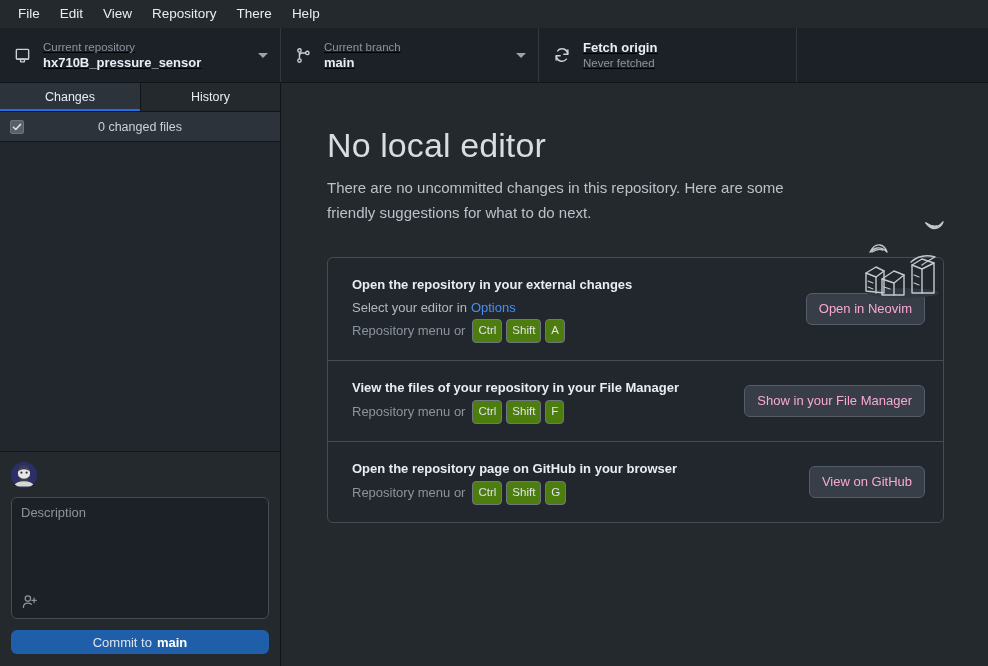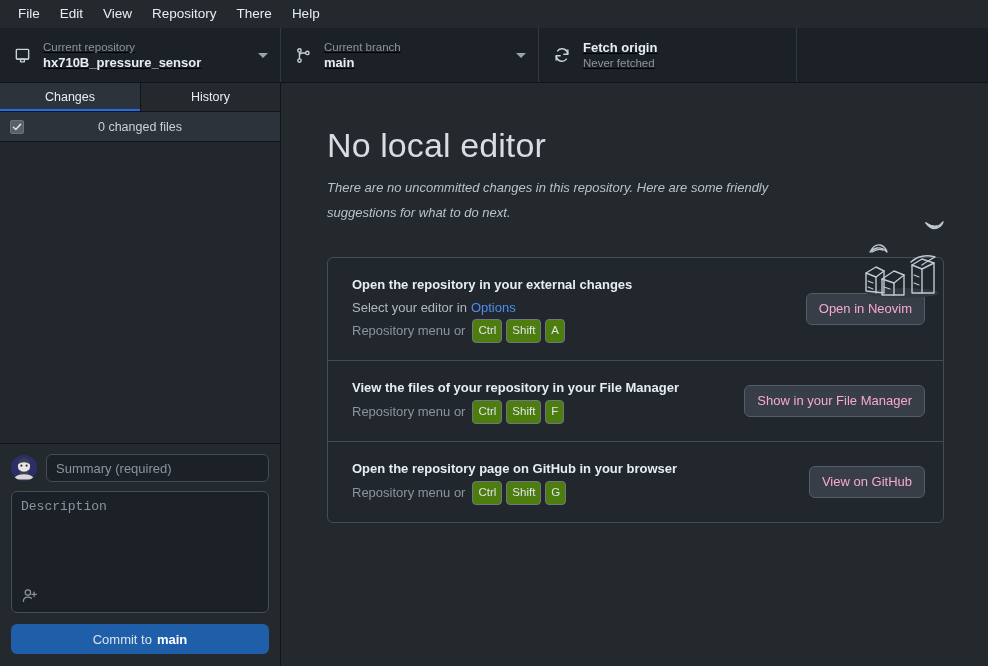--- a/index.html
+++ b/index.html
@@ -114,49 +114,49 @@
   }
   .summary-input::placeholder { color: #8b949e; }
   .desc-wrap {
     position: relative; height: 122px;
     background: #1c2128; border: 1px solid #444c56; border-radius: 6px;
     margin-bottom: 11px;
   }
   .desc-input {
     width: 100%; height: 100%;
     background: transparent; border: none; outline: none; resize: none;
-    color: #0ea5e9; font-size: 13px; font-family: Liberation Mono, monospace;
+    color: #0ea5e9; font-size: 13px; font-family: Liberation Sans, sans-serif;
     padding: 7px 9px 28px 9px;
   }
   .desc-input::placeholder { color: #8b949e; }
   .coauthor-btn {
     position: absolute; left: 7px; bottom: 6px;
     width: 22px; height: 20px; display: flex; align-items: center; justify-content: center;
     color: #8b949e;
   }
   .commit-btn {
-    width: 100%; height: 30px;
+    width: 100%; height: 24px;
     background: #1f5fa9; border: none; border-radius: 6px;
     color: #dbe4ee; font-size: 13px; font-family: inherit;
     display: flex; align-items: center; justify-content: center; gap: 5px;
   }
   .commit-btn .bold { font-weight: bold; color: #ffffff; }
 
   
   .main {
     flex: 1 1 auto; background: #24292e; position: relative;
     padding: 40px 44px 0 46px; min-width: 0; overflow: hidden;
   }
   .blankslate-title {
     font-size: 34px; font-weight: normal; color: #d7dde3;
     letter-spacing: 0.1px; line-height: 44px; margin-bottom: 8px;
   }
   .blankslate-sub {
-    font-size: 13px; color: #b9c1c9; line-height: 25px;
-    max-width: 470px; margin-bottom: 32px; font-style: italic;
+    font-size: 15px; color: #b9c1c9; line-height: 25px;
+    max-width: 470px; margin-bottom: 32px;
   }
   .illus { position: absolute; top: 122px; right: 30px; width: 110px; height: 100px; }
 
   .suggestions {
     border: 1px solid #444c56; border-radius: 6px;
     background: #22272e; overflow: hidden; max-width: 618px;
   }
   .suggestion {
     display: flex; align-items: center; gap: 14px;
     padding: 17px 18px 17px 24px; min-height: 74px;
@@ -278,21 +278,20 @@
               <circle cx="13" cy="13" r="13" fill="#2b2f66"></circle>
               <ellipse cx="13" cy="11" rx="6.1" ry="7" fill="#e8e6e2"></ellipse>
               <path d="M6.9 9.2 q6.1 -4 12.2 0 q0 -5.6 -6.1 -5.6 q-6.1 0 -6.1 5.6 z" fill="#3a3f55"></path>
               <ellipse cx="10.4" cy="10.6" rx="1" ry="1.2" fill="#2a2d3a"></ellipse>
               <ellipse cx="15.6" cy="10.6" rx="1" ry="1.2" fill="#2a2d3a"></ellipse>
               <path d="M7.6 14.2 q5.4 5.2 10.8 0 q-0.6 6.4 -5.4 6.4 q-4.8 0 -5.4 -6.4 z" fill="#3a3f55"></path>
               <rect x="11.6" y="14.4" width="2.8" height="1.4" rx="0.6" fill="#e8e6e2"></rect>
               <path d="M1.8 24.5 q3.4 -5.2 11.2 -5.2 q7.8 0 11.2 5.2 z" fill="#d9d7d2"></path>
             </svg>
           </span>
-          <input class="summary-input" type="text" placeholder="Summary (required)" style="">
         </div>
 
         <div class="desc-wrap">
           <textarea class="desc-input" placeholder="Description" style=""></textarea>
           <span class="coauthor-btn">
             <svg width="16" height="16" viewBox="0 0 16 16" fill="none" stroke="#8b949e" stroke-width="1.25" stroke-linecap="round">
               <circle cx="5.9" cy="4.6" r="2.7"></circle>
               <path d="M1.4 13.4 q0 -4.3 4.5 -4.3 q2.3 0 3.5 1.2"></path>
               <line x1="12.1" y1="4.1" x2="12.1" y2="8.5"></line>
               <line x1="9.9" y1="6.3" x2="14.3" y2="6.3"></line>

